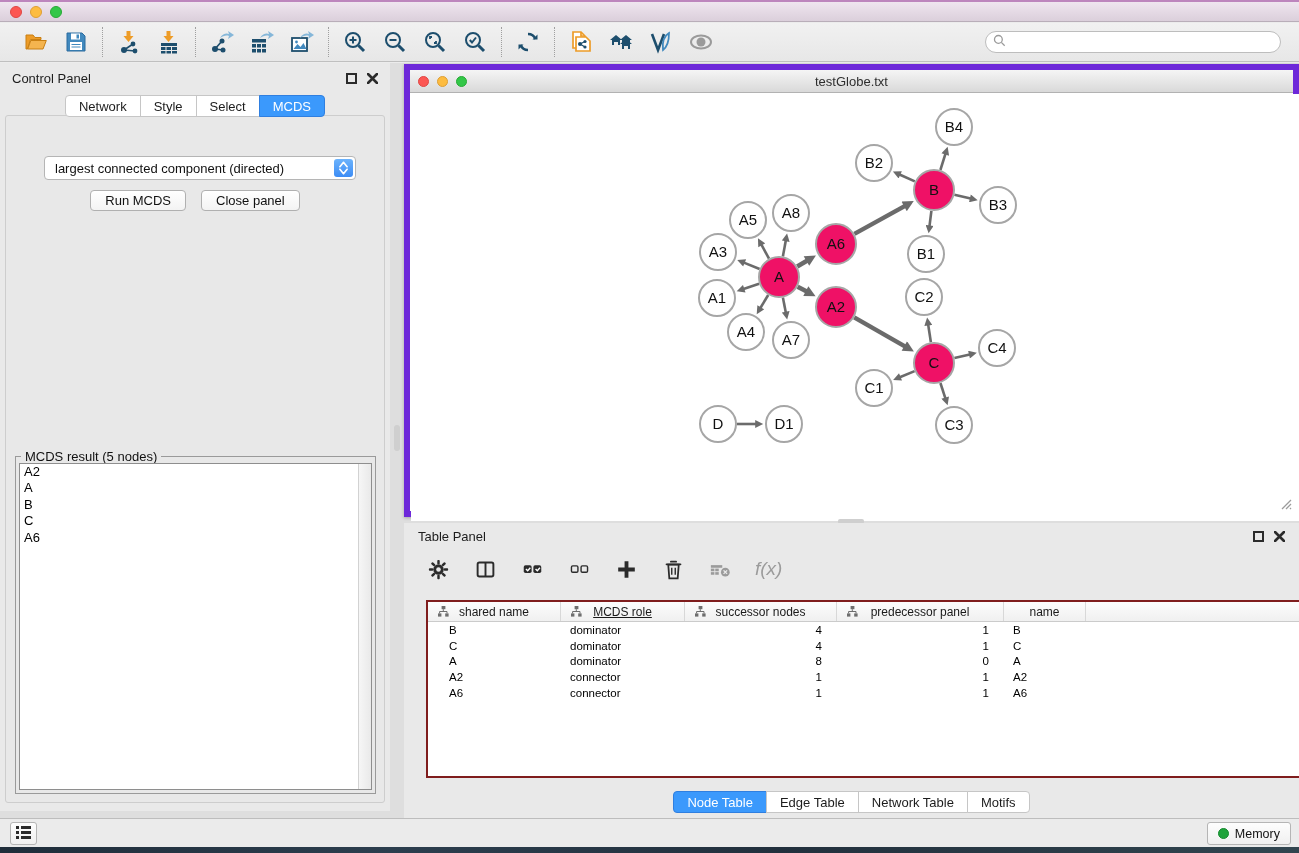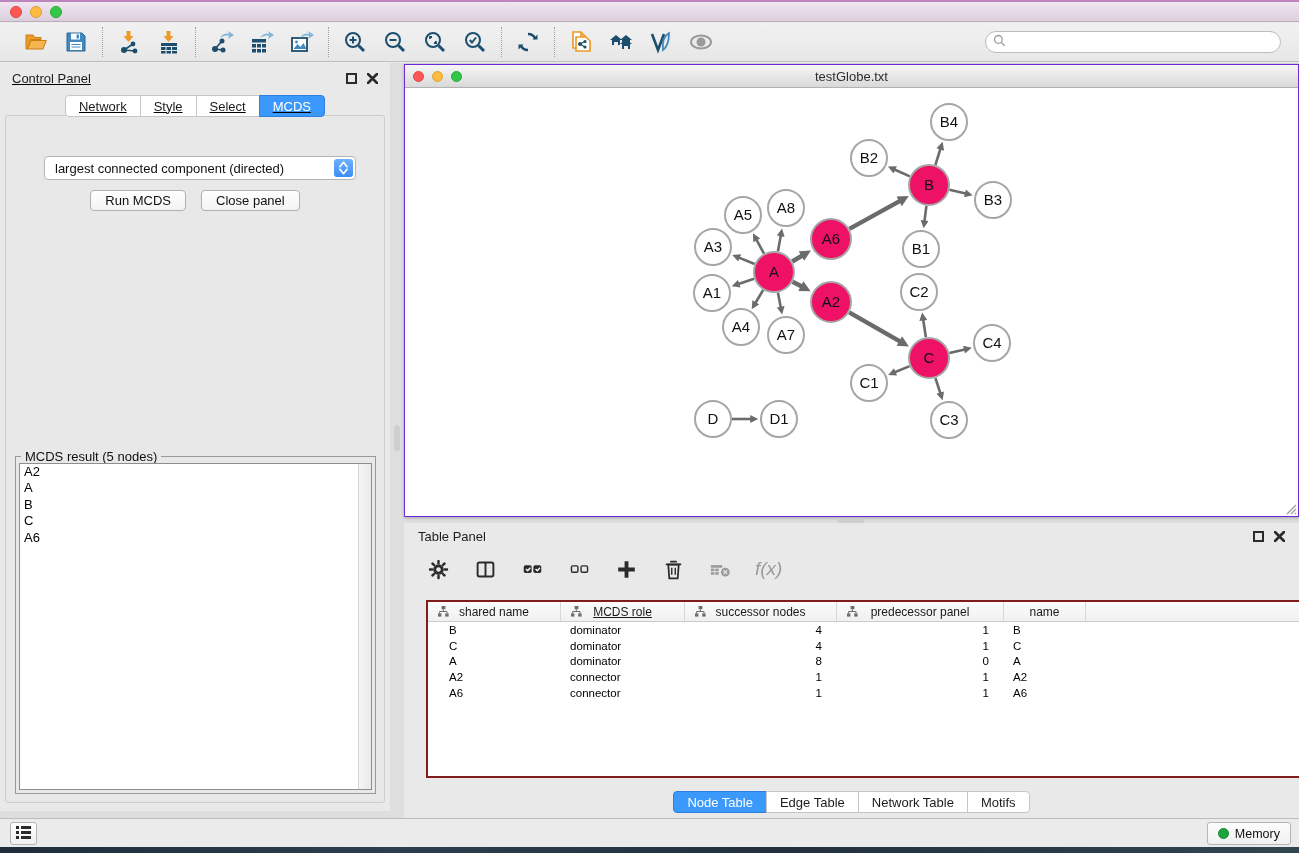--- a/index.html
+++ b/index.html
@@ -30,21 +30,21 @@
     background:#fff; border:1px solid #bdbdbd; border-radius:12px;
     display:flex; align-items:center; padding-left:7px; }
   .searchbox svg { width:13px; height:13px; }
   .searchbox input { border:none; outline:none; flex:1; height:18px; font-size:12px;
     background:transparent; margin-left:4px; font-family:"Liberation Sans",sans-serif; }
 
   
   .main { position:absolute; left:0; top:63px; width:1299px; height:755px; background:#dedede; }
 
   
-  .control-panel { position:absolute; left:0; top:0; width:390px; height:748px; background:#e9e9e9;text-decoration:underline; }
+  .control-panel { position:absolute; left:0; top:0; width:390px; height:748px; background:#e9e9e9; }
   .panel-head { height:30px; display:flex; align-items:center; padding:0 12px; }
   .panel-head .ph-title { font-size:13px; color:#1d1d1d; }
   .panel-head .ph-icons { margin-left:auto; display:flex; gap:10px; align-items:center; }
   .float-box { width:11px; height:11px; border:2px solid #2b2b2b; background:transparent; display:inline-block; }
   .x-icon svg { width:11px; height:11px; display:block; }
 
   .cp-tabs { display:flex; justify-content:center; margin-top:2px; position:relative; z-index:2; }
   .seg-tab { height:22px; padding:0 13px; background:#fff; border:1px solid #c6c6c6;
     margin-left:-1px; font-size:13px; color:#1c1c1c; display:flex; align-items:center; }
   .seg-tab:first-child { border-radius:4px 0 0 4px; margin-left:0; }
@@ -76,21 +76,21 @@
   .mcds-scroll { position:absolute; right:0; top:0; bottom:0; width:13px;
     background:linear-gradient(to right,#f6f6f6,#e9e9e9); border-left:1px solid #d2d2d2; }
 
   .grip-v { position:absolute; left:394px; top:362px; width:6px; height:26px;
     background:#cfcfcf; border-radius:3px; }
 
   
   .right-col { position:absolute; left:404px; top:0; width:895px; height:755px; }
 
   .net-window { position:absolute; left:0; top:1px; width:895px; height:453px;
-    background:#fff; border:1px solid #6d28d9; box-shadow:0 1px 3px rgba(0,0,0,.25); }
+    background:#fff; border:6px solid #6d28d9; box-shadow:0 1px 3px rgba(0,0,0,.25); }
   .net-titlebar { height:23px; background:linear-gradient(#f5f5f5,#d9d9d9);
     border-bottom:1px solid #b2b2b2; display:flex; align-items:center; position:relative; }
   .net-titlebar .lights { margin-left:8px; }
   .net-titlebar .light { width:11px; height:11px; }
   .net-title { position:absolute; left:0; right:0; text-align:center; font-size:13px; color:#2e2e2e; }
   .net-canvas { position:absolute; left:1px; top:24px; width:891px; height:427px; background:#fff; overflow:hidden; }
   .resize-grip { position:absolute; right:1px; bottom:1px; width:14px; height:14px; }
   .grip-h { position:absolute; left:434px; top:456px; width:26px; height:5px;
     background:#cfcfcf; border-radius:2px; }
 

